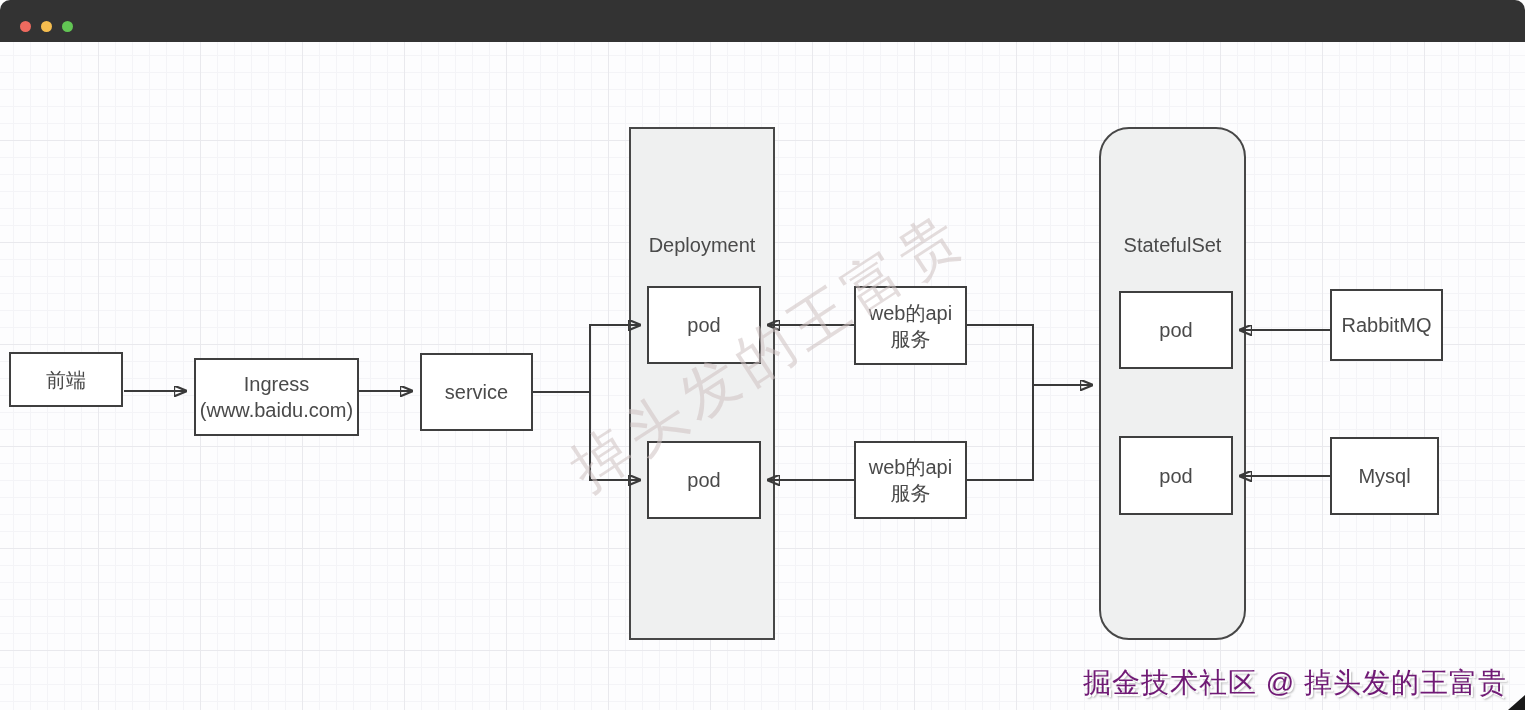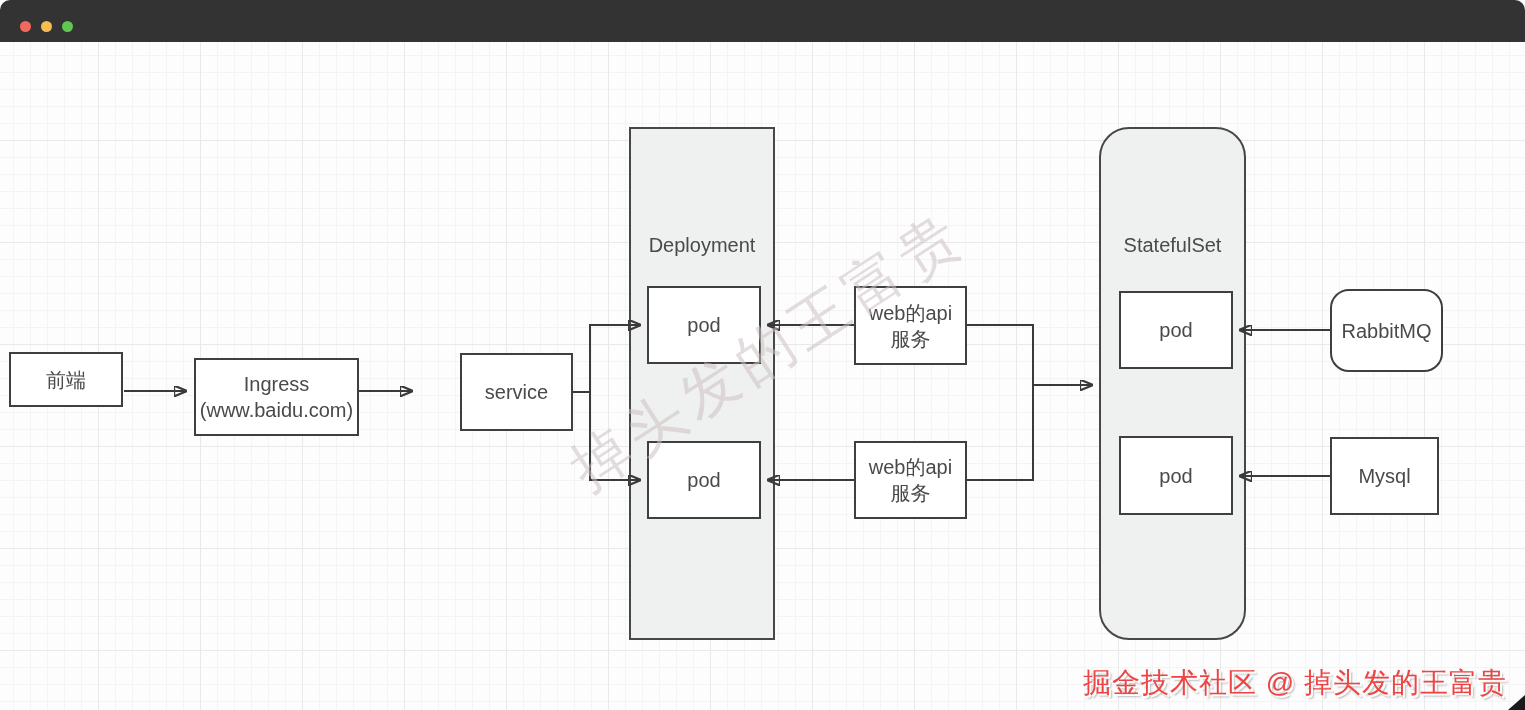--- a/index.html
+++ b/index.html
@@ -34,48 +34,48 @@
     color: #4a4a4a; font-size: 20px; line-height: 26px; z-index: 3;
   }
   .container {
     position: absolute; border: 2px solid #474747; background: #eff0f0;
     text-align: center; color: #4a4a4a; font-size: 20px; z-index: 1;
   }
   .container .container-label { display: block; padding-top: 105px; }
 
   .n-frontend    { left: 9px;    top: 352px; width: 114px; height: 55px; }
   .n-ingress     { left: 194px;  top: 358px; width: 165px; height: 78px; flex-direction: column; }
-  .n-service     { left: 420px;  top: 353px; width: 113px; height: 78px; margin-left: 40px; }
+  .n-service     { left: 420px;  top: 353px; width: 113px; height: 78px; }
   .c-deployment  { left: 629px;  top: 127px; width: 146px; height: 513px; }
   .c-statefulset { left: 1099px; top: 127px; width: 147px; height: 513px; border-radius: 30px; }
   .n-dpod1       { left: 647px;  top: 286px; width: 114px; height: 78px; }
   .n-dpod2       { left: 647px;  top: 441px; width: 114px; height: 78px; }
   .n-web1        { left: 854px;  top: 286px; width: 113px; height: 79px; padding: 0 8px; }
   .n-web2        { left: 854px;  top: 441px; width: 113px; height: 78px; padding: 0 8px; }
   .n-spod1       { left: 1119px; top: 291px; width: 114px; height: 78px; }
   .n-spod2       { left: 1119px; top: 436px; width: 114px; height: 79px; }
-  .n-rabbitmq    { left: 1330px; top: 289px; width: 113px; height: 83px; border-radius: 19px; }
+  .n-rabbitmq    { left: 1330px; top: 289px; width: 113px; height: 72px; }
   .n-mysql       { left: 1330px; top: 437px; width: 109px; height: 78px; }
 
   
   svg.wires { position: absolute; left: 0; top: 0; width: 1525px; height: 710px; z-index: 2; }
   svg.wires path { stroke: #3a3a3a; stroke-width: 2; fill: none; }
 
   
   .watermark {
     position: absolute; left: 768px; top: 352px; z-index: 4;
     transform: translate(-50%, -50%) rotate(-33deg);
     font-size: 58px; letter-spacing: 7px; white-space: nowrap;
     color: #cfc2c2; opacity: 0.55; pointer-events: none;
   }
 
   
   .credit {
     position: absolute; right: 18px; bottom: 8px; z-index: 5;
-    font-size: 28px; letter-spacing: 1px; color: #ef4444; white-space: nowrap;
+    font-size: 28px; letter-spacing: 1px; color: #701a75; white-space: nowrap;
     text-shadow: 2px 2px 0 #ffffff, 3px 3px 2px rgba(110,110,110,0.5);
   }
 
   
   .corner-wedge {
     position: absolute; right: 0; bottom: 0; width: 0; height: 0; z-index: 6;
     border-left: 17px solid transparent; border-bottom: 15px solid #191919;
   }
 </style>
 </head>

